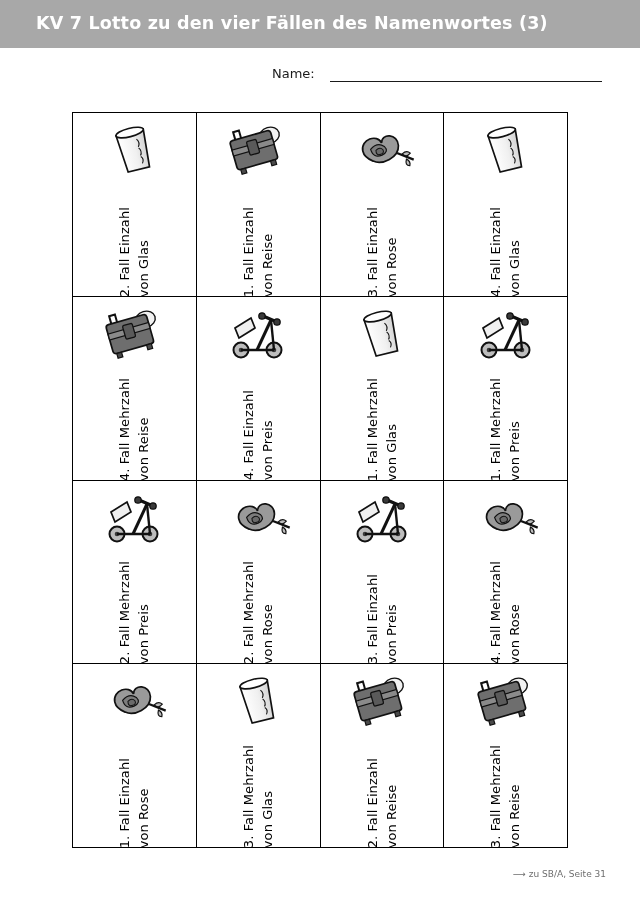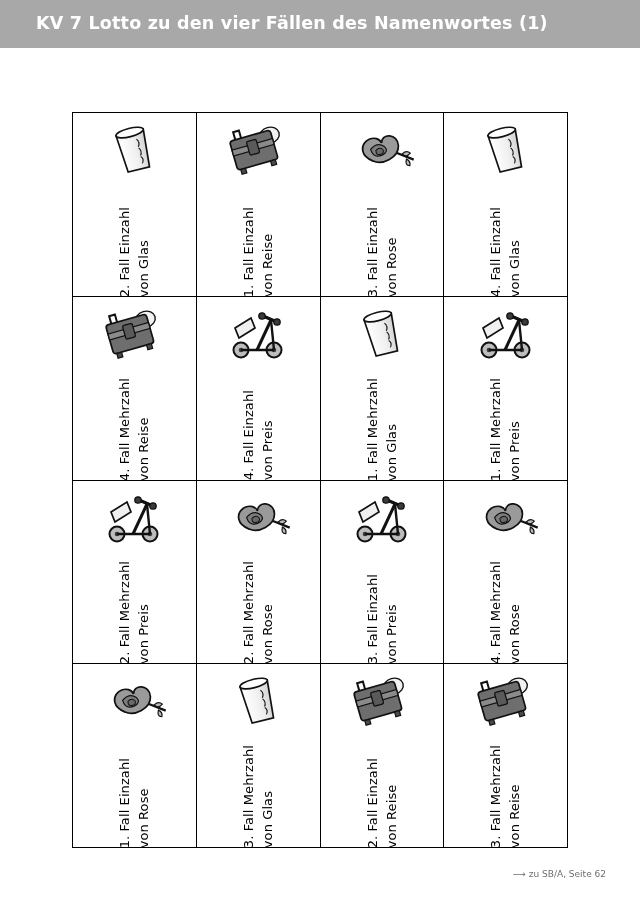--- a/index.html
+++ b/index.html
@@ -144,23 +144,27 @@
     color: #6e6e6e;
     white-space: nowrap;
   }
 </style>
 </head>
 <body>
 
 <div class="page">
 
   <div class="header-bar">
-    <div class="header-title">KV 7 Lotto zu den vier Fällen des Namenwortes (1)</div>
+    <div class="header-title">KV 7 Lotto zu den vier Fällen des Namenwortes (3)</div>
   </div>
 
+  <div class="name-row">
+    <div class="name-label">Name:</div>
+    <div class="name-line"></div>
+  </div>
 
   <div class="grid" id="lotto-grid">
       <div class="cell">
         <div class="pic">
           <svg width="58" height="52" viewBox="0 0 58 52">
         <defs>
           <linearGradient id="gg" x1="0" y1="0" x2="1" y2="0">
             <stop offset="0%" stop-color="#ffffff"></stop>
             <stop offset="55%" stop-color="#f0f0f0"></stop>
             <stop offset="100%" stop-color="#d2d2d2"></stop>
@@ -472,16 +476,16 @@
         </g>
       </svg>
         </div>
         <div class="label">
           <div class="label-rot"><span>3. Fall Mehrzahl</span><span class="l2">von Reise</span></div>
         </div>
       </div>
     </div>
 
   <div class="footer">
-    <div class="footer-right">⟶ zu SB/A, Seite 62</div>
+    <div class="footer-right">⟶ zu SB/A, Seite 31</div>
   </div>
 
 </div>
 
 </body></html>

